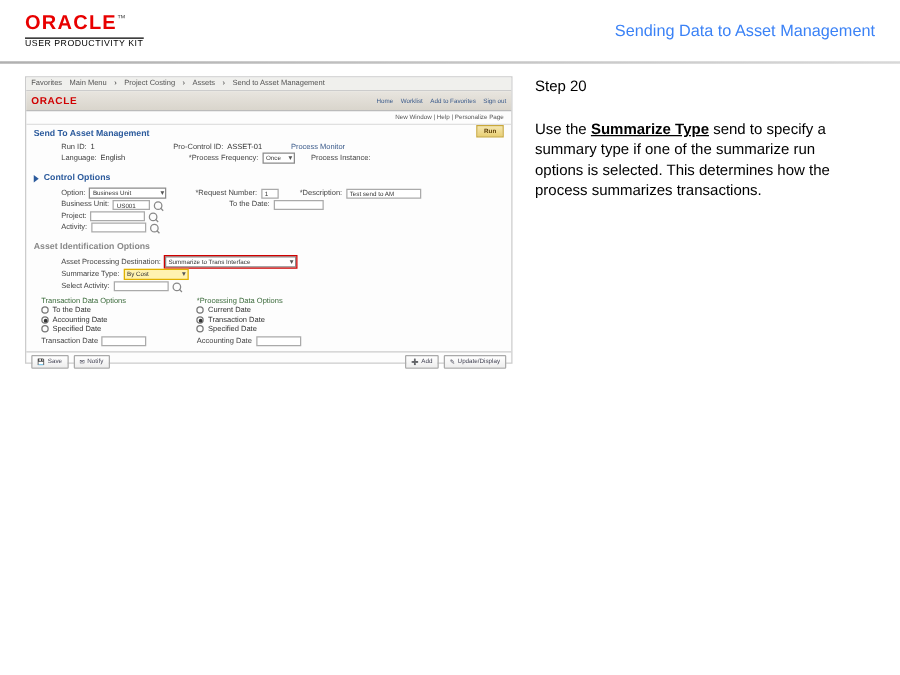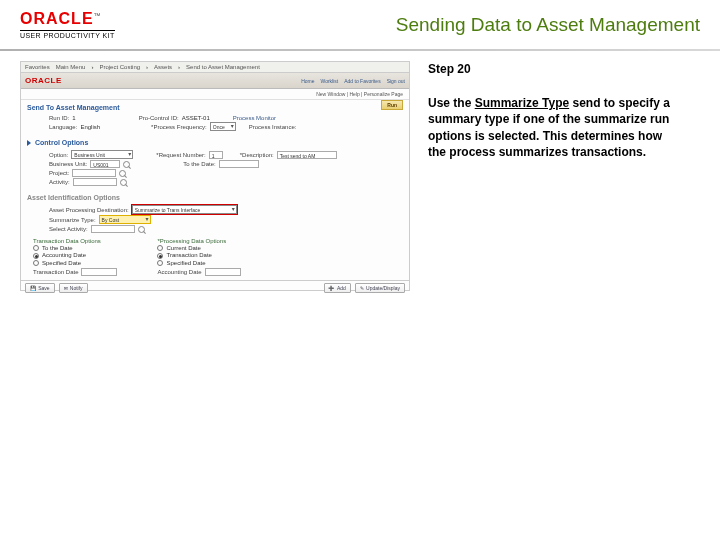--- a/index.html
+++ b/index.html
@@ -2,25 +2,25 @@
 <html><head>
 <meta charset="utf-8">
 <style>
   * { box-sizing: border-box; margin: 0; padding: 0; }
   body { font-family: Arial, sans-serif; width: 720px; height: 540px; background: #fff; position: relative; }
   .header { display: flex; align-items: center; justify-content: space-between; padding: 10px 20px 4px 20px; }
   .logo-block { display: flex; flex-direction: column; }
   .oracle-logo { color: #e80000; font-weight: bold; font-size: 16px; letter-spacing: 1px; line-height: 1; }
   .oracle-tm { font-size: 7px; color: #555; vertical-align: super; }
   .upk { font-size: 7px; color: #000; letter-spacing: 0.4px; border-top: 1px solid #000; margin-top: 2px; padding-top: 1px; }
-  .title { font-size: 19px; color: #4d7c0f; text-align: right; }
+  .title { font-size: 13px; color: #3b82f6; text-align: right; }
   .hr { height: 2px; background: linear-gradient(to right,#b0b0b0,#d8d8d8); margin: 6px 0 0 0; }
   .main { display: flex; padding: 10px 20px; gap: 18px; }
   .left { width: 390px; }
-  .right { width: 252px; font-size: 12px; line-height: 1.35; color: #000; font-weight: bold; }
+  .right { width: 252px; font-size: 12px; line-height: 1.35; color: #000; }
   .step { font-size: 12px; margin-bottom: 18px; }
   .desc b { text-decoration: underline; margin-top: 28px; }
   
   .app { border: 1px solid #ccc; background: #fdfdfd; font-size: 6px; color: #333; width: 390px; height: 230px; }
   .app-top { background: #f0f0ed; border-bottom: 1px solid #ccc; padding: 2px 4px; display:flex; gap:6px; }
   .app-top span { color:#555; }
   .app-redbar { background: linear-gradient(#e8e5df,#d9d5cc); padding: 3px 4px; display:flex; align-items:center; justify-content:space-between; border-bottom:1px solid #bbb;}
   .app-redbar .ologo { color:#d00000; font-weight:bold; font-size:8px; letter-spacing:0.5px;}
   .app-redbar .rt { color:#3a5a8a; font-size:5px; }
   .app-redbar .rt span { margin-left:6px; }

